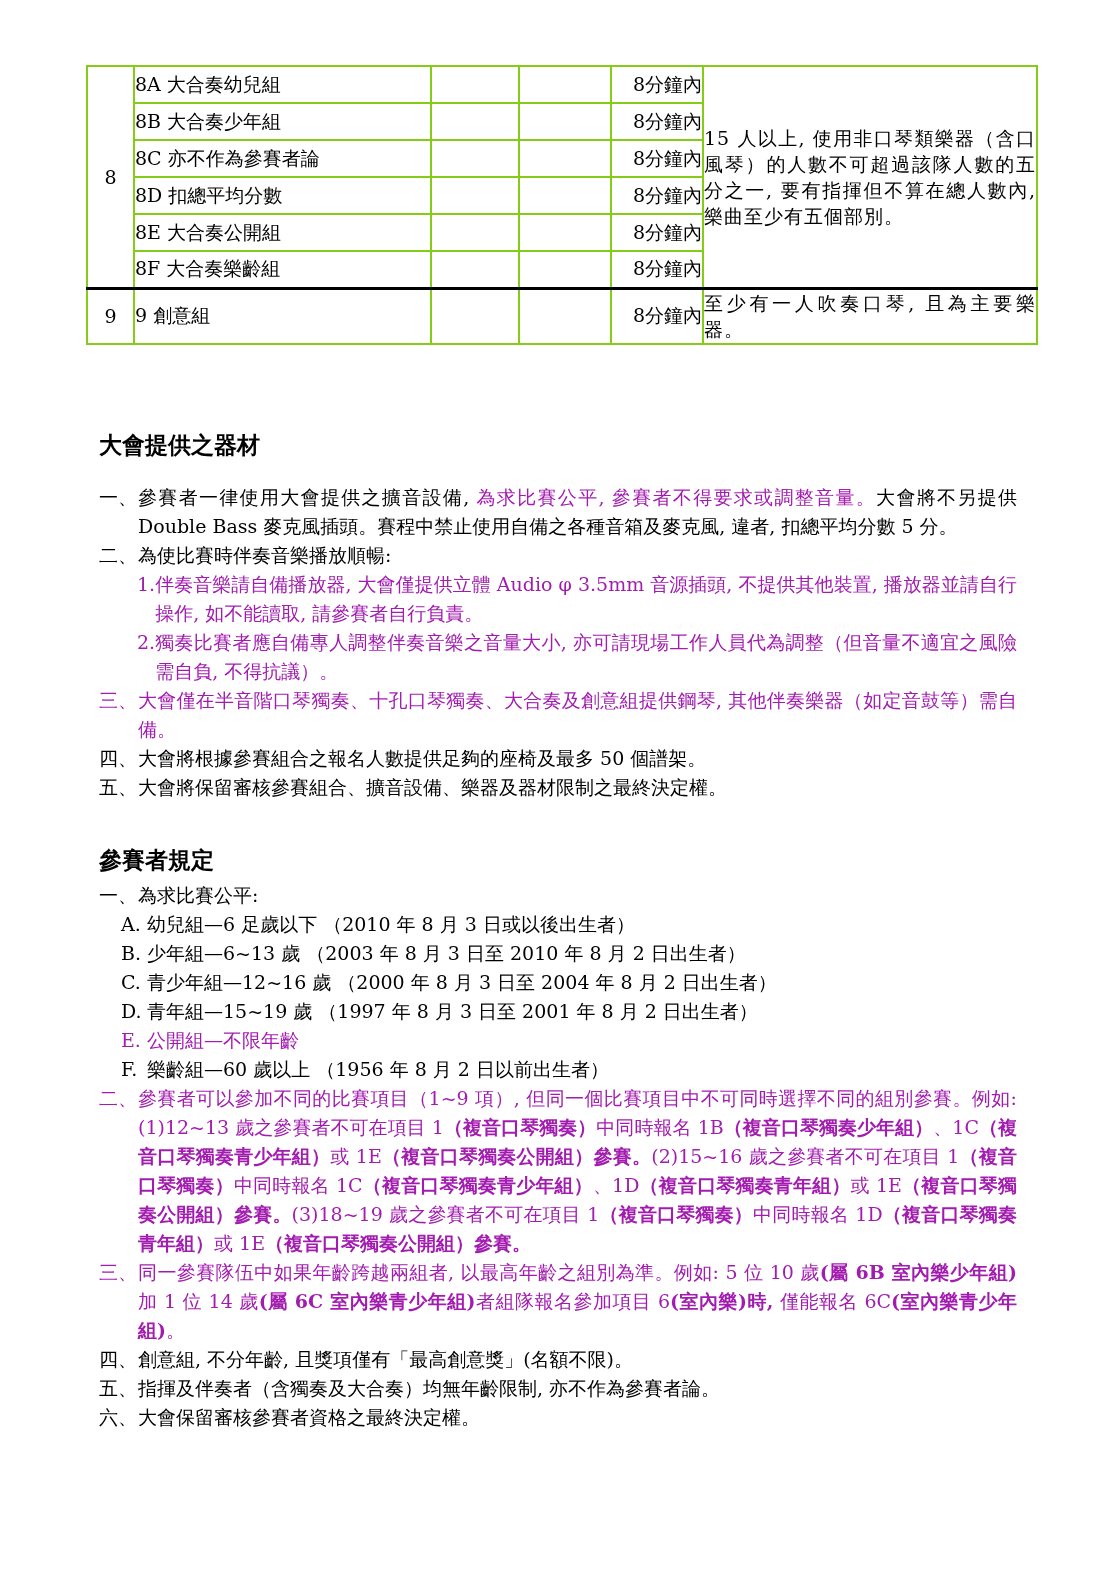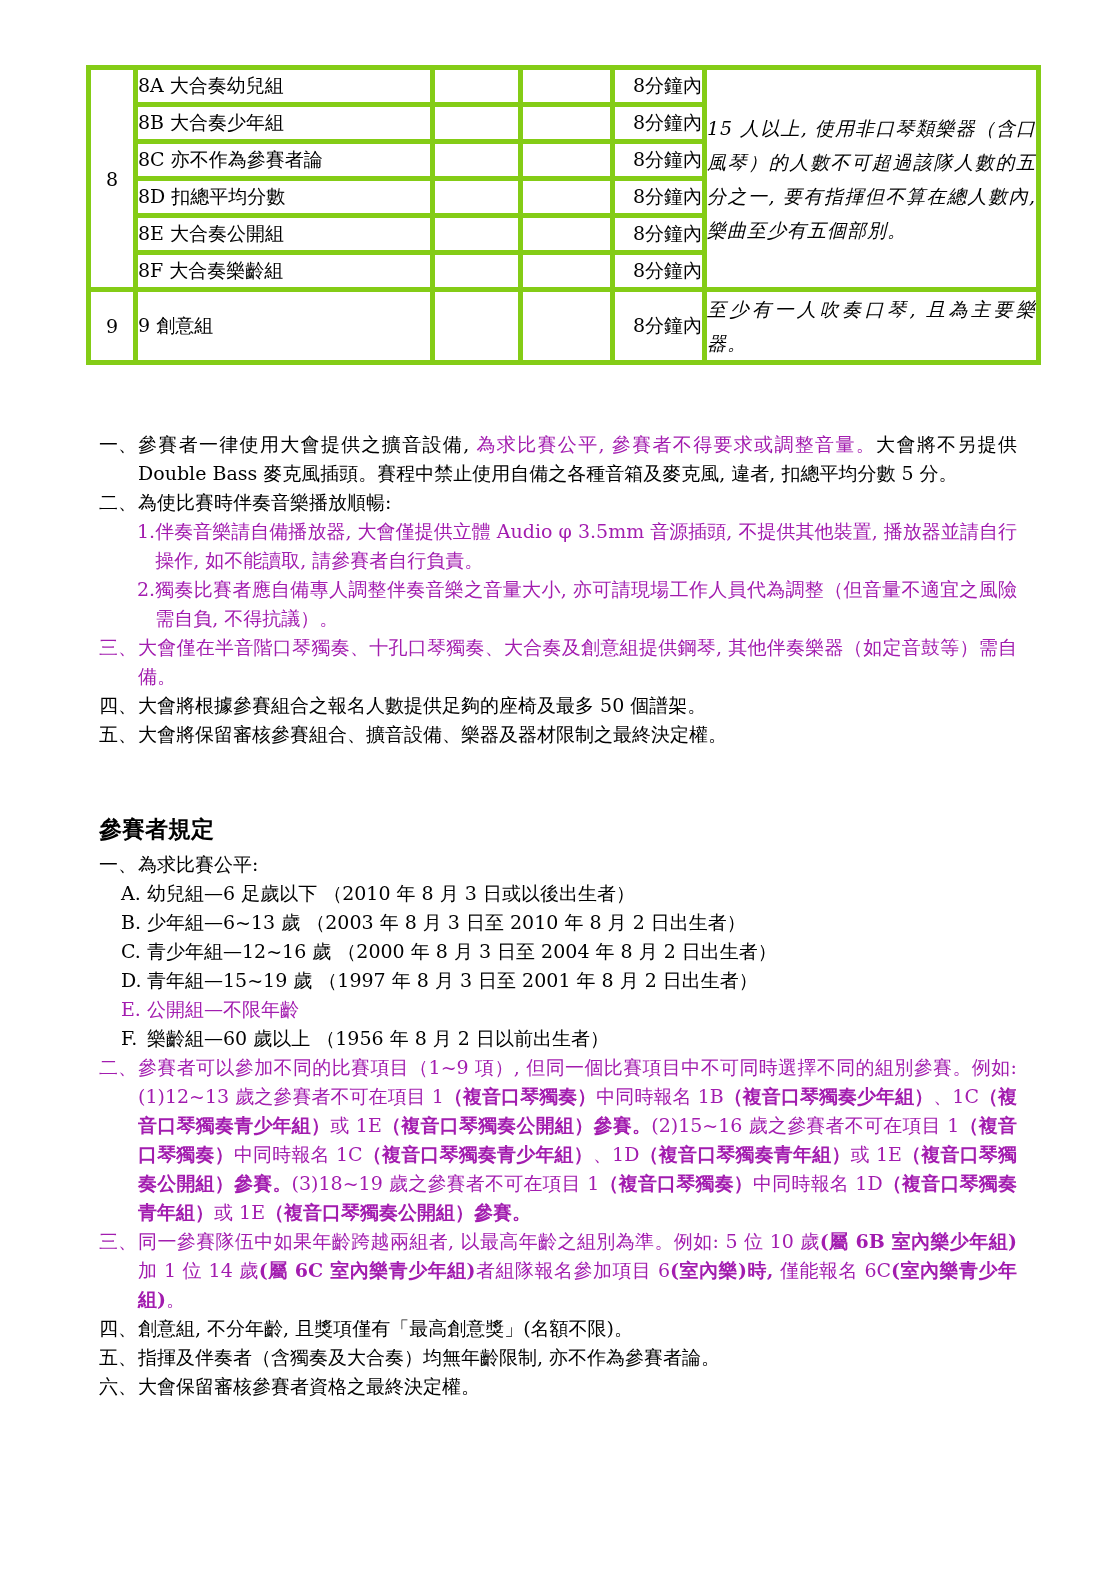--- a/index.html
+++ b/index.html
@@ -9,36 +9,36 @@
     position:relative;overflow:hidden;
   }
   .page{position:absolute;inset:0;}
 
   
   table.rules{
     position:absolute;left:86px;top:65px;width:950px;
     border-collapse:collapse;table-layout:fixed;
     border:2px solid #000;
   }
-  table.rules td{border:5px solid #84cc16;font-size:19px;overflow:hidden;padding:0;}
+  table.rules td{border:2px solid #84cc16;font-size:19px;overflow:hidden;padding:0;}
   table.rules tr{height:37px;}
   table.rules tr.tall{height:56px;}
   table.rules tr.sep-top td{border-top:3px solid #000;}
   td.c-no{text-align:center;font-size:22px;}
   td.c-name{padding-left:13px;}
   td.c-time{text-align:right;font-size:18px;}
   td.c-note{
-    font-size:20px;line-height:34px;padding:3px 9px;
-    text-align:justify;vertical-align:middle;letter-spacing:1px;font-style:italic;
+    font-size:20px;line-height:26px;padding:3px 9px;
+    text-align:justify;vertical-align:middle;letter-spacing:1px;
   }
 
   
   .sections{position:absolute;left:99px;top:430px;width:918px;}
   .sec-heading{font-size:23px;font-weight:bold;line-height:30px;margin:0 0 23px 0;}
-  .section + .section{margin-top:65px;}
+  .section + .section{margin-top:43px;}
   .section + .section .sec-heading{margin-bottom:6px;}
   .item,.sub-item{display:flex;align-items:flex-start;font-size:19px;line-height:29px;}
   .item-body{flex:1;text-align:justify;}
   .item-label{flex:0 0 39px;}
   .sub-num{margin-left:38px;}
   .sub-num .sub-label{flex:0 0 16px;}
   .sub-alpha{margin-left:22px;}
   .sub-alpha .sub-label{flex:0 0 26px;}
   .red{color:#a21caf;}
   .bold{font-weight:bold;}
@@ -101,20 +101,21 @@
           <td class="c-empty"></td>
           <td class="c-empty"></td>
           <td class="c-time">8分鐘內</td>
           <td class="c-note" rowspan="1">至少有一人吹奏口琴, 且為主要樂器。</td>
         </tr>
       </tbody>
   </table>
 
   <div class="sections">
       <div class="section">
+        <div class="sec-heading">大會提供之器材</div>
         <div class="item">
           <span class="item-label">一、</span>
           <div class="item-body"><span>參賽者一律使用大會提供之擴音設備, </span><span class="red ">為求比賽公平, 參賽者不得要求或調整音量。</span><span>大會將不另提供 Double Bass 麥克風插頭。賽程中禁止使用自備之各種音箱及麥克風, 違者, 扣總平均分數 5 分。</span></div>
         </div>
         <div class="item">
           <span class="item-label">二、</span>
           <div class="item-body"><span>為使比賽時伴奏音樂播放順暢:</span></div>
         </div>
         <div class="sub-item sub-num">
           <span class="sub-label red">1.</span>

